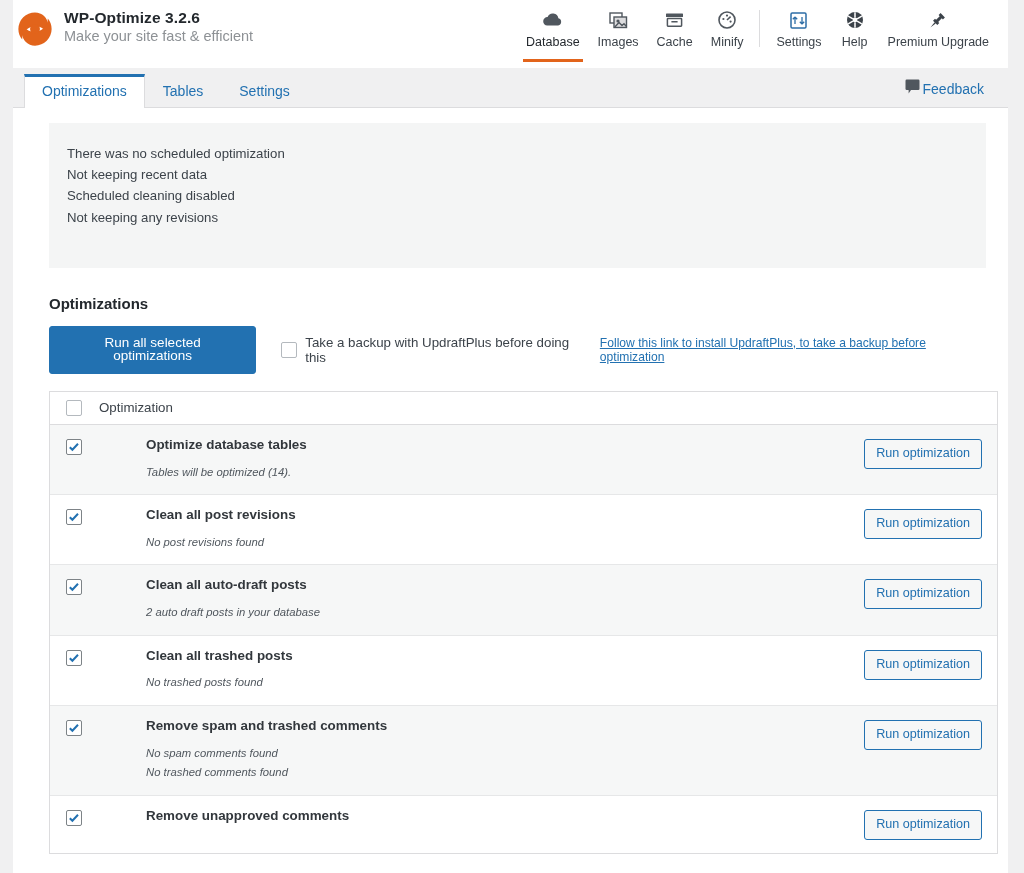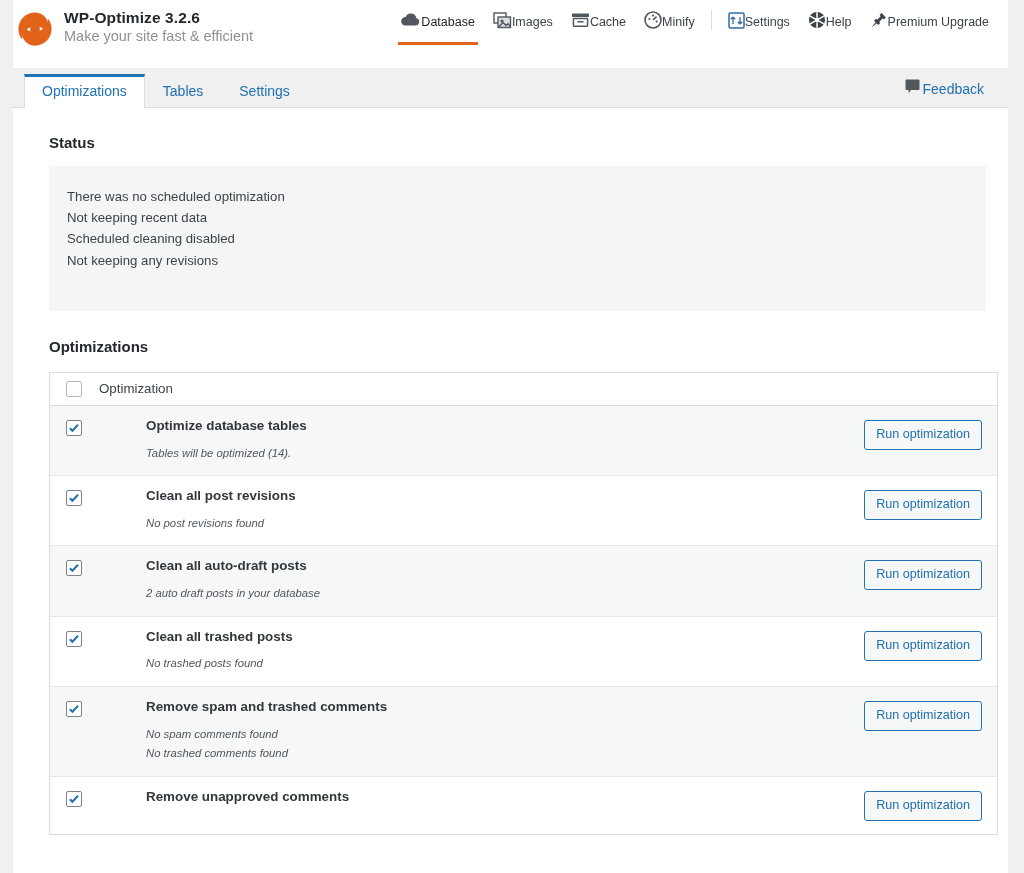--- a/index.html
+++ b/index.html
@@ -53,21 +53,21 @@
   .brand-tag {
     font-size: 14.5px; color: #8d9195; margin-top: 1px; font-weight: normal;
   }
 
   .header-nav {
     position: absolute; right: 10px; top: 8px;
     display: flex; align-items: flex-end; gap: 0;
   }
   .nav-item {
     position: relative;
-    display: flex; flex-direction: row; align-items: center;
+    display: flex; flex-direction: column; align-items: center;
     padding: 0 9px 2px 9px;
     min-width: 48px;
     cursor: pointer; text-decoration: none; justify-content: space-between;
   }
   .nav-ico {
     height: 24px; display: flex; align-items: center; justify-content: center;
     color: #50575e;
   }
   .nav-label {
     font-size: 12.5px; color: #3c434a; margin-top: 3px; white-space: nowrap;
@@ -345,31 +345,39 @@
             <rect x="0.5" y="0.5" width="14" height="10.5" rx="1.2"></rect>
             <path d="M3.6 10.8 3.6 14.4 6.2 10.8z"></path>
           </svg>
         </span>
         <span class="feedback-label">Feedback</span>
       </div>
     </div>
 
     <div class="content">
 
-      <h2 class="section-title">Status</h2>
 
       <div class="status-box">
         <p class="status-line">There was no scheduled optimization</p>
         <p class="status-line">Not keeping recent data</p>
         <p class="status-line">Scheduled cleaning disabled</p>
         <p class="status-line">Not keeping any revisions</p>
       </div>
 
       <h2 class="opt-title">Optimizations</h2>
 
+      <div class="opt-actions">
+        <button class="btn-primary">Run all selected optimizations</button>
+
+        <div class="backup-wrap">
+          <span class="cb"></span>
+          <span class="backup-label">Take a backup with UpdraftPlus before doing this</span>
+          <a class="backup-link">Follow this link to install UpdraftPlus, to take a backup before optimization</a>
+        </div>
+      </div>
 
       <div class="opt-table">
 
         <div class="opt-head">
           <span class="cb"></span>
           <span class="opt-head-label">Optimization</span>
         </div>
 
         <div class="opt-row alt">
           <span class="cb checked">

